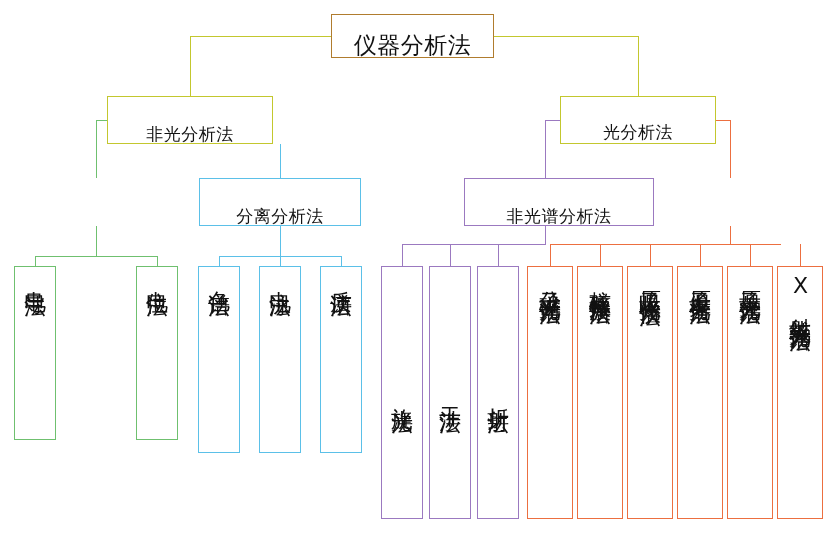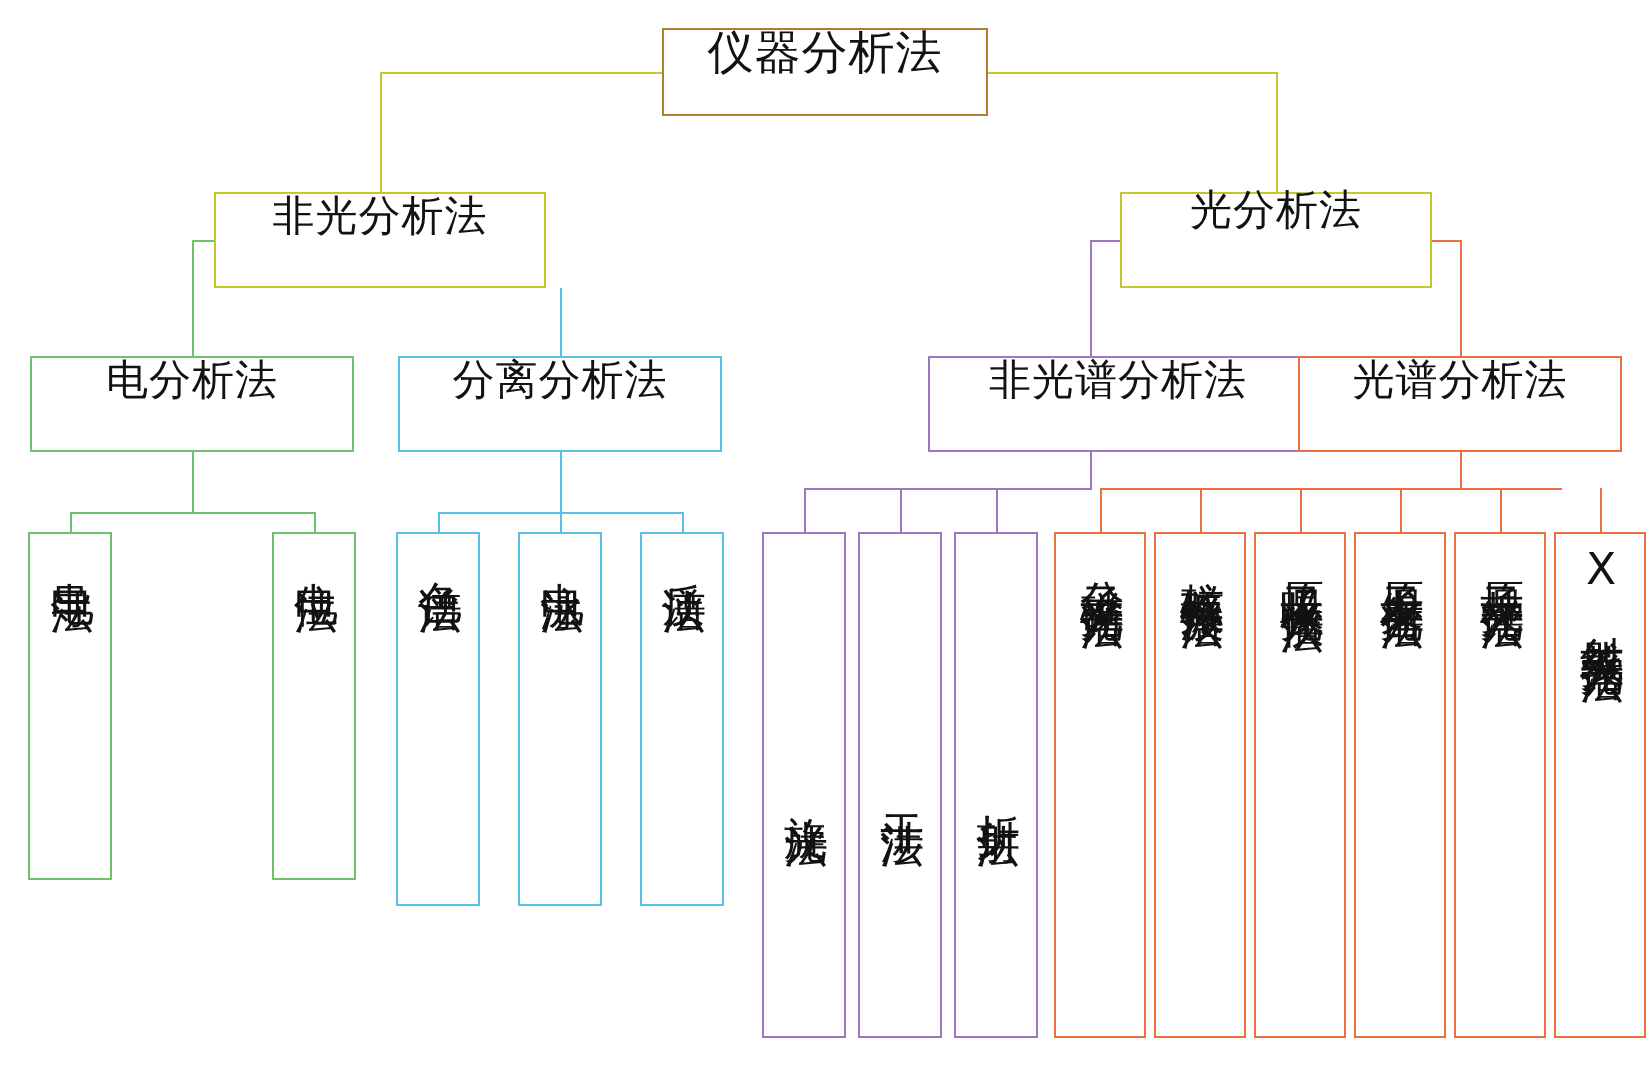--- a/index.html
+++ b/index.html
@@ -10,34 +10,34 @@
     overflow:hidden;
     position:relative;
   }
   #stage{position:absolute;left:0;top:0;width:826px;height:536px;}
   .node{
     position:absolute;
     box-sizing:border-box;
     background:#ffffff;
     border:1.6px solid #888;
     display:flex;
-    align-items:flex-start;
+    align-items:flex-end;
     justify-content:center;
     color:#121212;
     z-index:3;
   }
   .node .lbl{
     display:block;
     text-align:center;
     line-height:1.06;
     white-space:nowrap;
     letter-spacing:0.5px;
   }
   
-  .node.horiz .lbl{font-size:21px;}
+  .node.horiz .lbl{font-size:17px;}
   .node.root .lbl{font-size:23px;}
   
   .node.vert{
     align-items:flex-start;
     padding-top:6px;
   }
   .node.vert.mid{align-items:center;padding-top:0;}
   .node.vert .lbl{
     writing-mode:vertical-rl;
     text-orientation:upright;
@@ -104,35 +104,29 @@
   </div>
 
   <div class="node horiz" style="left:107px;top:96px;width:166px;height:48px;border-color:#c3c72e;">
     <span class="lbl">非光分析法</span>
   </div>
 
   <div class="node horiz" style="left:560px;top:96px;width:156px;height:48px;border-color:#c3c72e;font-family:Liberation Mono, monospace;">
     <span class="lbl">光分析法</span>
   </div>
 
-  <div class="node horiz" style="left:15px;top:178px;width:162px;height:48px;border-color:#6fc06f;">
-    <span class="lbl">电分析法</span>
-  </div>
 
   <div class="node horiz" style="left:199px;top:178px;width:162px;height:48px;border-color:#5bc0e8;">
     <span class="lbl">分离分析法</span>
   </div>
 
   <div class="node horiz" style="left:464px;top:178px;width:190px;height:48px;border-color:#9b79c0;">
     <span class="lbl">非光谱分析法</span>
   </div>
 
-  <div class="node horiz" style="left:649px;top:178px;width:162px;height:48px;border-color:#ec6f40;">
-    <span class="lbl">光谱分析法</span>
-  </div>
 
   <div class="node vert" style="left:14px;top:266px;width:42px;height:174px;border-color:#6fc06f;">
     <span class="lbl">电导法</span>
   </div>
   <div class="node vert" style="left:136px;top:266px;width:42px;height:174px;border-color:#6fc06f;">
     <span class="lbl">电位法</span>
   </div>
 
   <div class="node vert" style="left:198px;top:266px;width:42px;height:187px;border-color:#5bc0e8;">
     <span class="lbl">色谱法</span>

